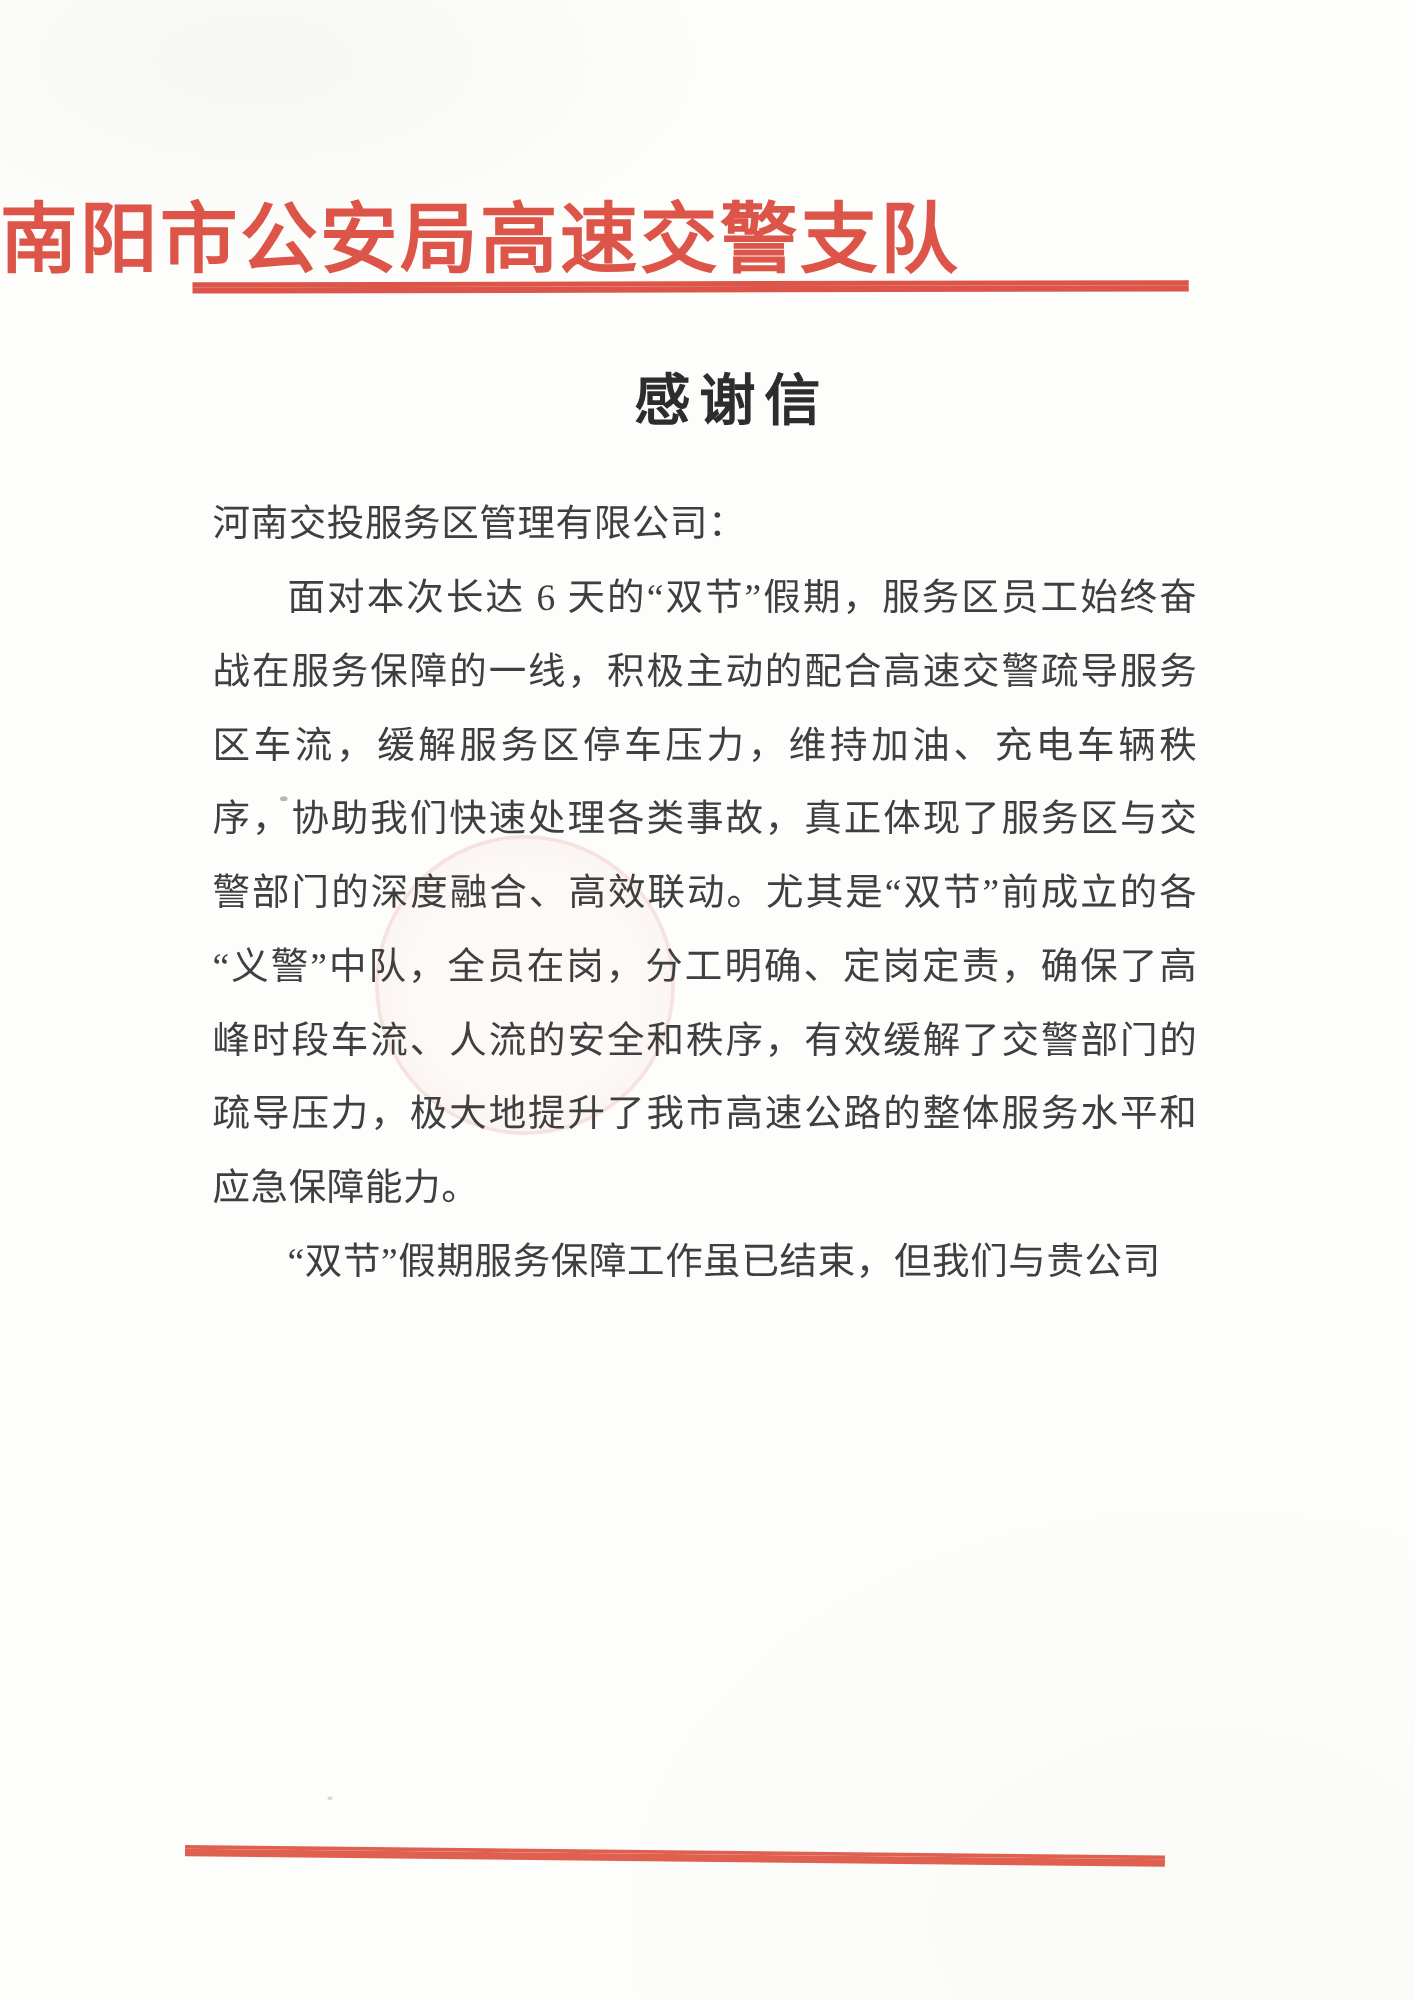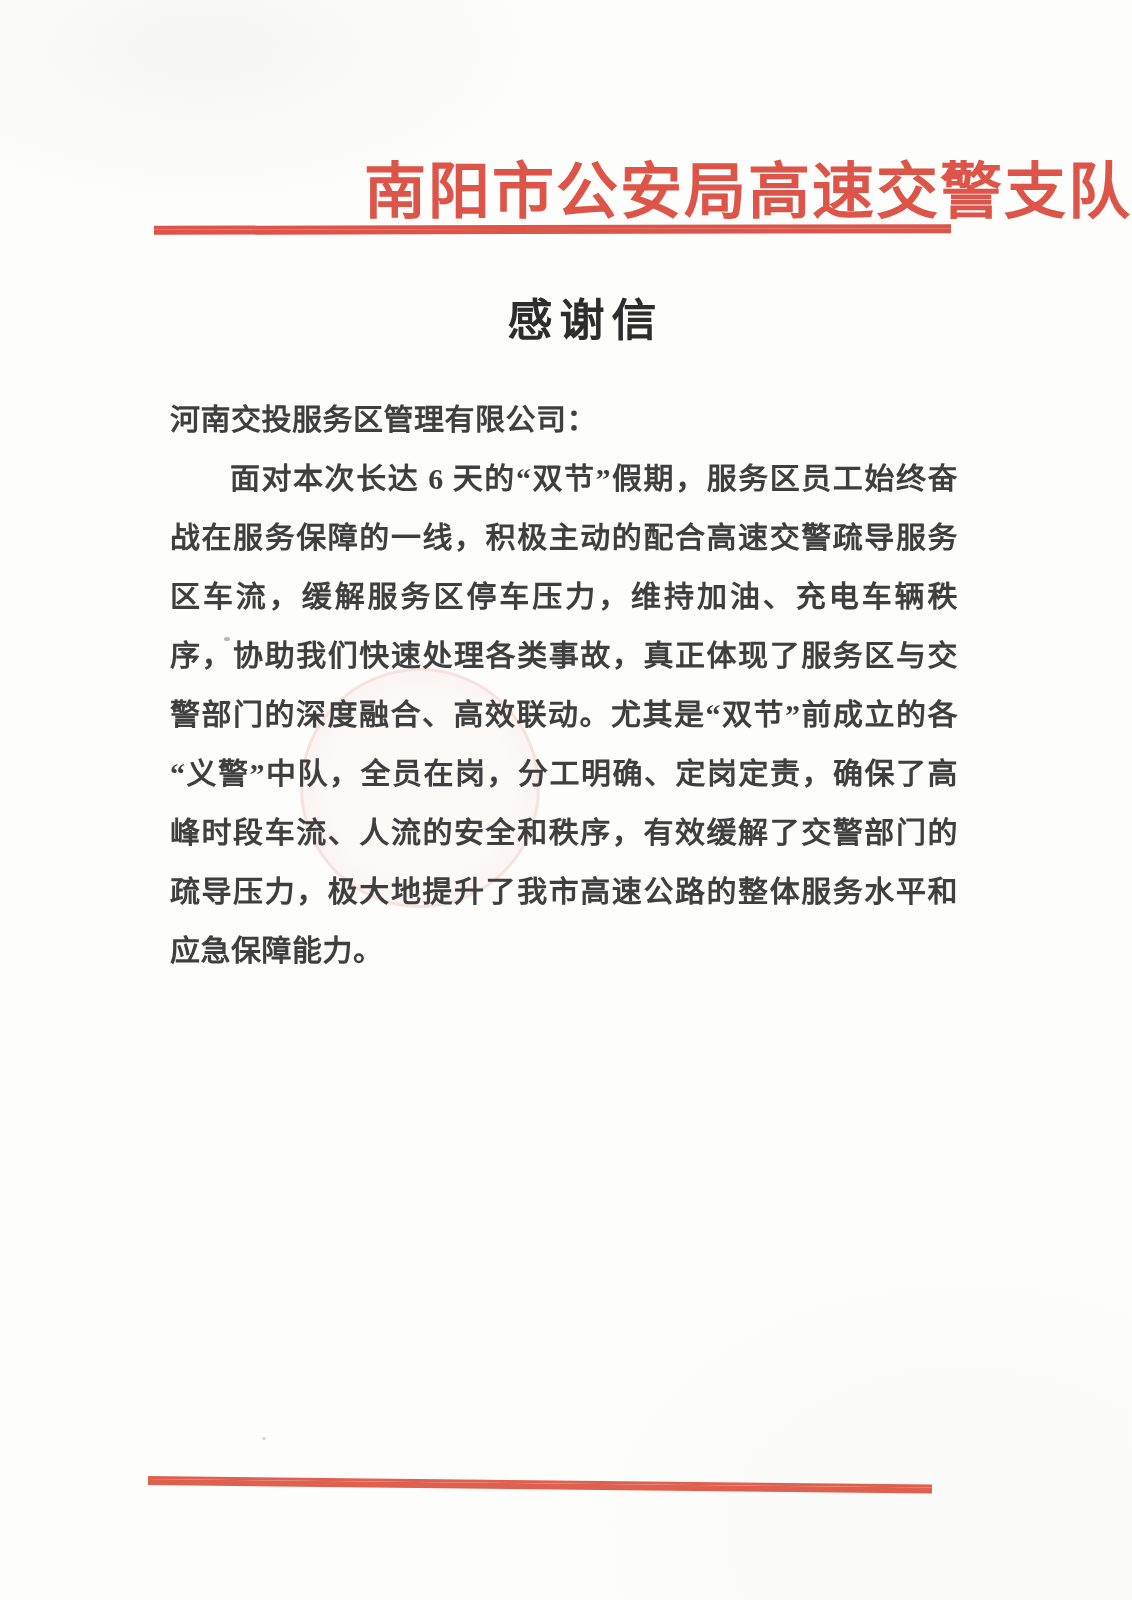--- a/index.html
+++ b/index.html
@@ -20,21 +20,21 @@
     content: "";
     position: absolute; inset: 0;
     background:
       radial-gradient(520px 240px at 18% 3%, rgba(120,120,120,0.05), rgba(0,0,0,0) 70%),
       radial-gradient(700px 500px at 85% 96%, rgba(150,150,150,0.03), rgba(0,0,0,0) 70%);
     pointer-events: none;
   }
   .letterhead-name {
     position: absolute;
     top: 141px; left: 0; right: 0;
-    text-align: right;
+    text-align: left;
     font-size: 62px;
     font-weight: 700;
     letter-spacing: 2px;
     color: var(--accent, #dc5548);
     white-space: nowrap;
   }
   .letterhead-rule {
     position: absolute;
     top: 225px;
     left: 154px;
@@ -59,21 +59,20 @@
     position: absolute;
     top: 390px;
     left: 170px;
     width: 788px;
     font-size: 30px;
     line-height: 59px;
     color: #3f3f3f;
     text-align: justify;
     text-justify: inter-ideograph;
     letter-spacing: 0.5px;
-    font-weight: bold;
   }
   .letter-body p.para { text-indent: 2em; }
   .letter-body p { word-break: break-all; }
   
   .stamp-ghost {
     position: absolute;
     top: 668px; left: 300px;
     width: 240px; height: 240px;
     border: 3px solid rgba(222, 130, 118, 0.16);
     border-radius: 50%;
@@ -108,20 +107,21 @@
 
   <div class="letterhead-rule"></div>
 
   <h2 class="doc-title">感谢信</h2>
 
   <div class="stamp-ghost"></div>
 
   <div class="letter-body">
     <p class="recipient">河南交投服务区管理有限公司：</p>
     <p class="para">面对本次长达 6 天的“双节”假期，服务区员工始终奋战在服务保障的一线，积极主动的配合高速交警疏导服务区车流，缓解服务区停车压力，维持加油、充电车辆秩序，协助我们快速处理各类事故，真正体现了服务区与交警部门的深度融合、高效联动。尤其是“双节”前成立的各“义警”中队，全员在岗，分工明确、定岗定责，确保了高峰时段车流、人流的安全和秩序，有效缓解了交警部门的疏导压力，极大地提升了我市高速公路的整体服务水平和应急保障能力。</p>
+    <p class="para">“双节”假期服务保障工作虽已结束，但我们与贵公司</p>
   </div>
 
   <span class="paper-speck speck-1"></span>
   <span class="paper-speck speck-2"></span>
 
   <div class="footer-rule"></div>
 
 </div>
 
 </body></html>

